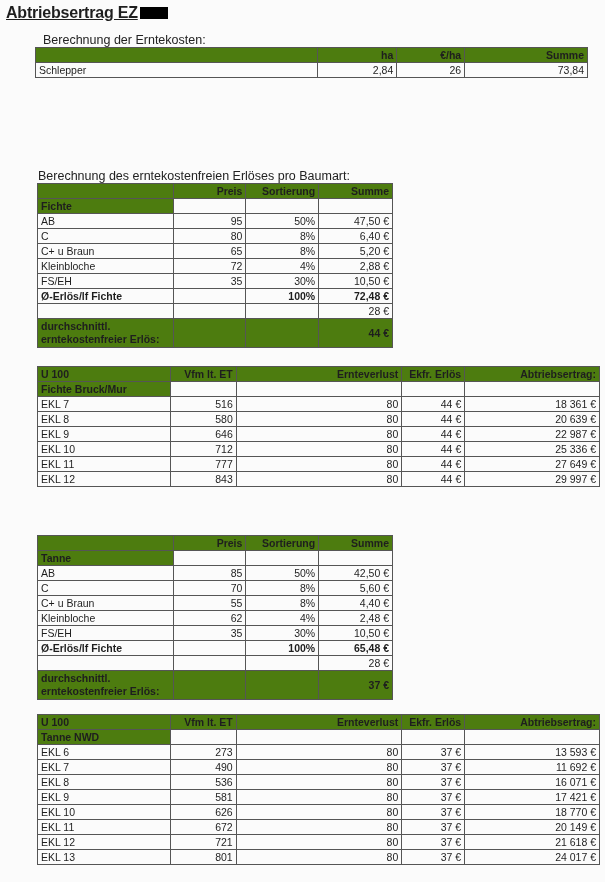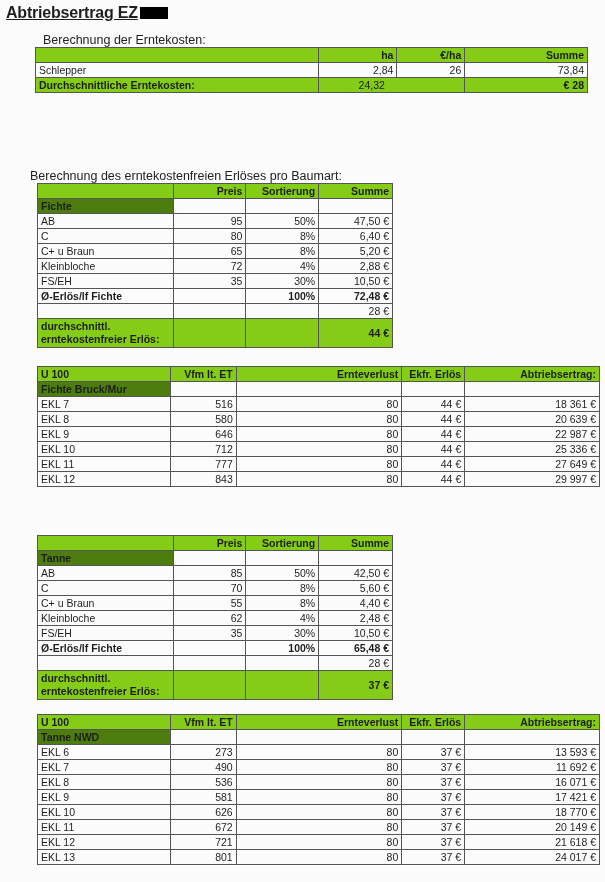--- a/index.html
+++ b/index.html
@@ -10,21 +10,21 @@
   .page-title {
     position:absolute; left:6px; top:4px; font-size:16px; font-weight:bold;
     text-decoration:underline; letter-spacing:-0.2px;
   }
   .redact { display:inline-block; width:28px; height:12px; background:#000; vertical-align:-1px; margin-left:2px; }
   .section-title { position:absolute; font-size:12.5px; font-weight:normal; color:#222; }
   table { position:absolute; border-collapse:collapse; font-size:10.5px; }
   td { border:1px solid #555; padding:0 3px; height:14px; line-height:13px; white-space:nowrap; }
   td.r { text-align:right; }
   td.b { font-weight:bold; }
-  tr.shade td { background:#84cc16; }
+  tr.shade td { background:#4d7c0f; }
   td.shade { background:#4d7c0f; }
   .outer { border:1.5px solid #333; }
   td.tall { height:28px; line-height:13px; white-space:normal; }
 </style>
 </head>
 <body>
 
 <div class="page-title"><span>Abtriebsertrag EZ</span><span class="redact"></span></div>
 
 <div class="section-title" style="left:43px;top:33px;">Berechnung der Erntekosten:</div>
@@ -41,29 +41,24 @@
     <td class="r b">ha</td>
     <td class="r b">€/ha</td>
     <td class="r b">Summe</td>
   </tr>
   <tr>
     <td>Schlepper</td>
     <td class="r">2,84</td>
     <td class="r">26</td>
     <td class="r">73,84</td>
   </tr>
-  <tr class="shade">
-    <td class="b">Durchschnittliche Erntekosten:</td>
-    <td class="r" colspan="2" style="text-align:left;padding-left:40px;">24,32</td>
-    <td class="r b">€ 28</td>
-  </tr>
-</tbody>
-  </table>
-
-<div class="section-title" style="left:30px;top:169px;">Berechnung des erntekostenfreien  Erlöses pro Baumart:</div>
+</tbody>
+  </table>
+
+<div class="section-title" style="left:38px;top:169px;">Berechnung des erntekostenfreien  Erlöses pro Baumart:</div>
 <table class="outer" style="left:37px;top:183px;width:356px;">
   <colgroup>
       <col style="width:136px">
       <col style="width:73px">
       <col style="width:73px">
       <col style="width:74px">
     </colgroup>
   <tbody>
       <tr class="shade">
     <td></td>

